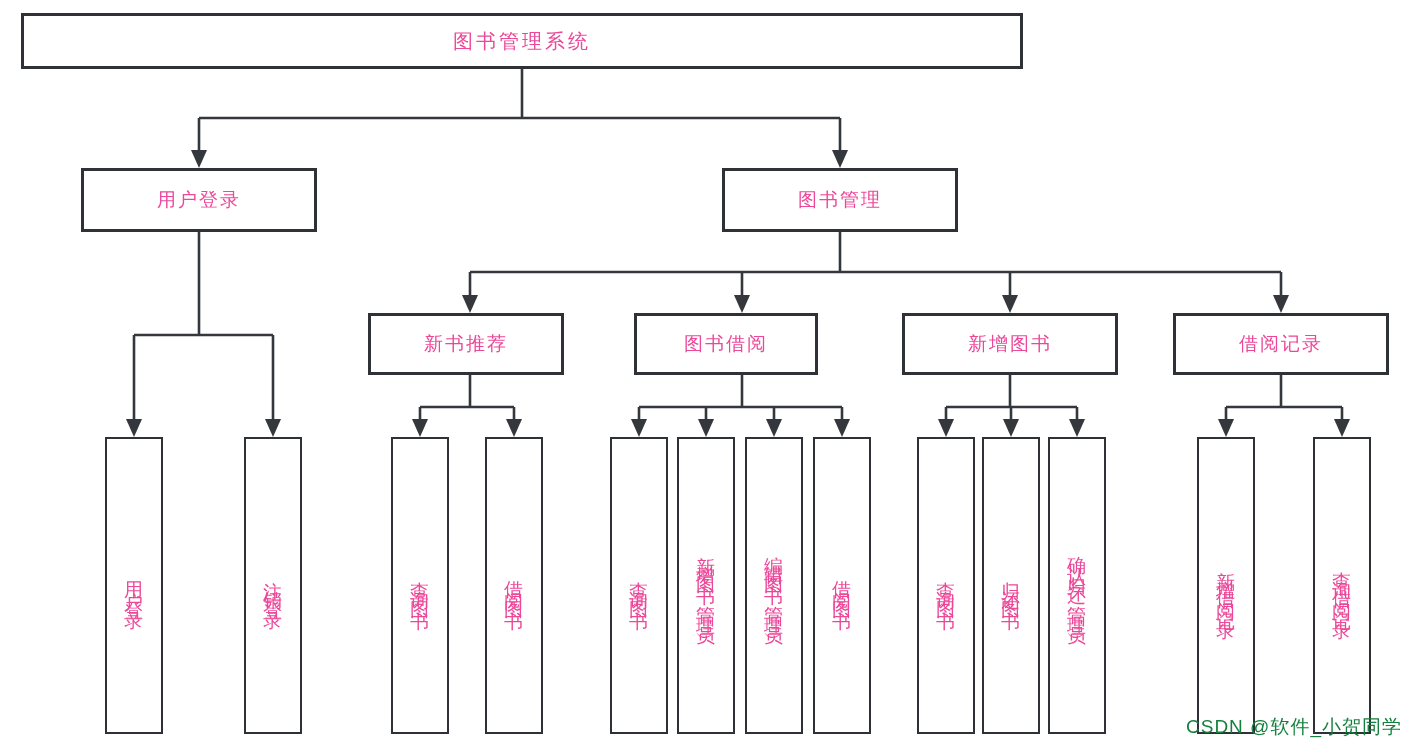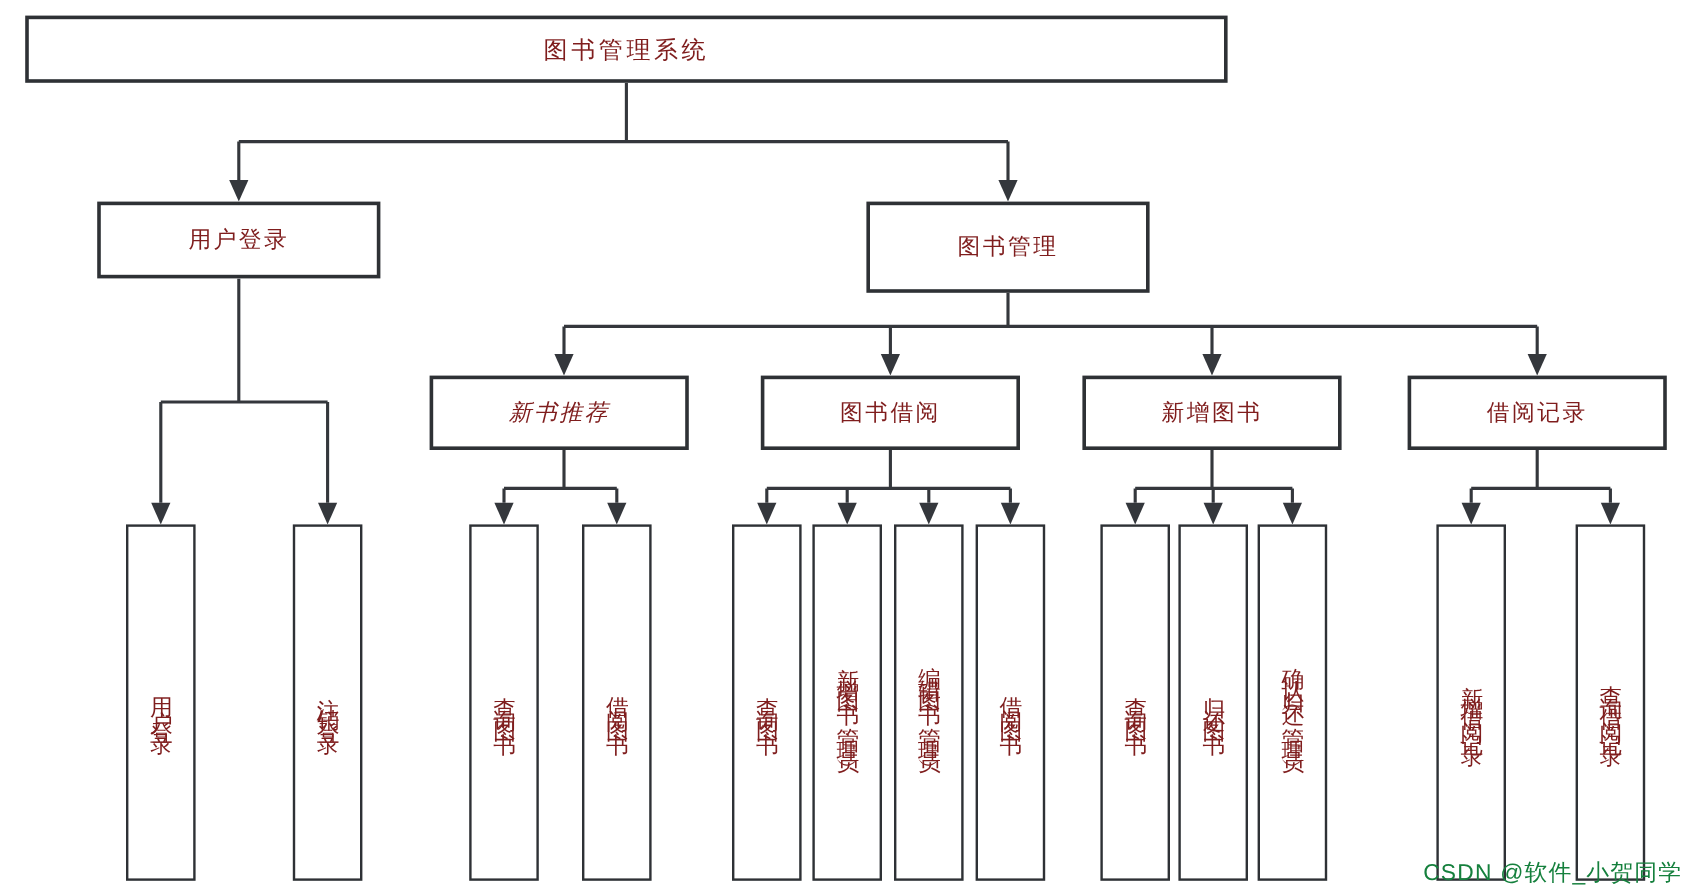--- a/index.html
+++ b/index.html
@@ -21,21 +21,21 @@
     position: absolute;
     box-sizing: border-box;
     background: #ffffff;
     border: 3px solid #2e3135;
     display: flex;
     align-items: center;
     justify-content: center;
     z-index: 1;
   }
   .node .lbl {
-    color: #7f1d1d;
+    color: #ec4899;
     font-size: 19px;
     letter-spacing: 2px;
     white-space: nowrap;
   }
   .node.root .lbl { font-size: 20px; letter-spacing: 3px; }
   .node.leaf { border-width: 2.5px; }
   .node.leaf .lbl {
     writing-mode: vertical-rl;
     text-orientation: mixed;
     letter-spacing: 10px;
@@ -99,28 +99,28 @@
     </g>
   </svg>
 
   <div class="node root" style="left:21px; top:13px; width:1002px; height:56px;">
     <span class="lbl">图书管理系统</span>
   </div>
 
   <div class="node" style="left:81px; top:168px; width:236px; height:64px;">
     <span class="lbl">用户登录</span>
   </div>
-  <div class="node" style="left:722px; top:168px; width:236px; height:76px;">
+  <div class="node" style="left:722px; top:168px; width:236px; height:64px;">
     <span class="lbl">图书管理</span>
   </div>
 
-  <div class="node" style="left:358px; top:313px; width:216px; height:62px;font-style:italic;">
+  <div class="node" style="left:368px; top:313px; width:196px; height:62px;">
     <span class="lbl">新书推荐</span>
   </div>
-  <div class="node" style="left:634px; top:313px; width:216px; height:62px;align-items:center;">
+  <div class="node" style="left:634px; top:313px; width:184px; height:62px;align-items:center;">
     <span class="lbl">图书借阅</span>
   </div>
   <div class="node" style="left:902px; top:313px; width:216px; height:62px;">
     <span class="lbl">新增图书</span>
   </div>
   <div class="node" style="left:1173px; top:313px; width:216px; height:62px;">
     <span class="lbl">借阅记录</span>
   </div>
 
   <div class="node leaf" style="left:105px; top:437px; width:58px; height:297px;">

